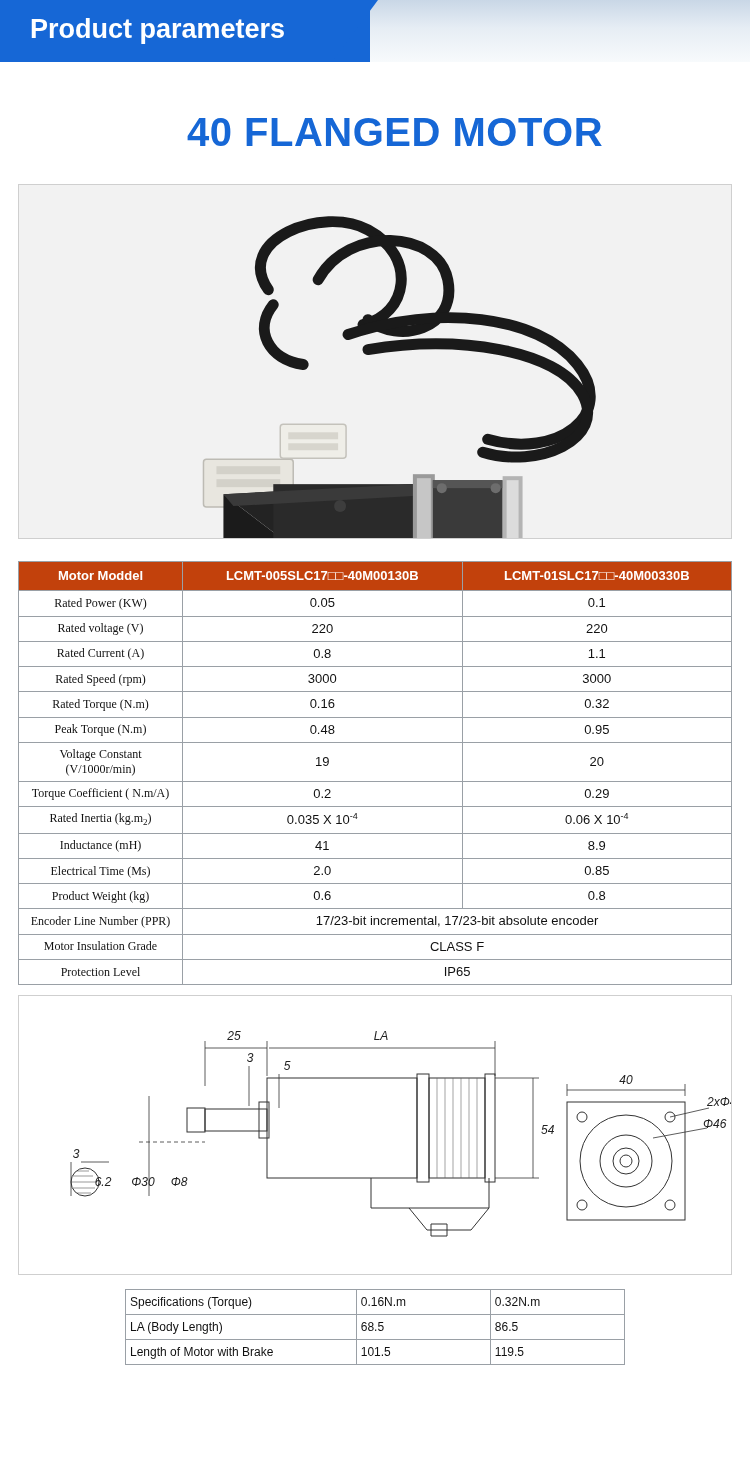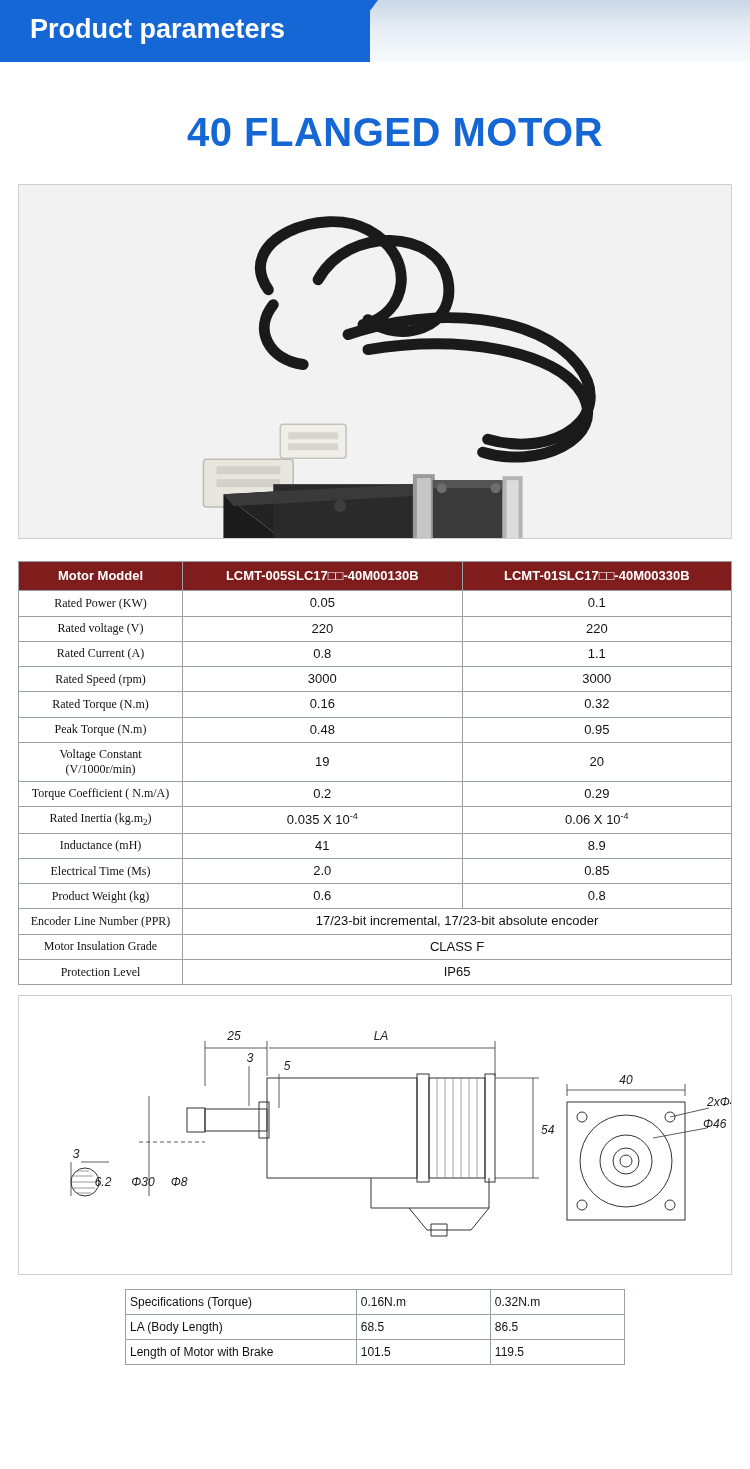--- a/index.html
+++ b/index.html
@@ -85,21 +85,21 @@
     font-size: 12.5px;
     color: #111;
   }
   .spec-table th, .spec-table td {
     border: 1px solid #9aa0a6;
     text-align: center;
     padding: 4px 3px;
     line-height: 1.25;
   }
   .spec-table thead th {
-    background: #7f1d1d;
+    background: #c2410c;
     color: #ffffff;
     font-weight: bold;
     font-size: 13px;
     padding: 6px 3px;
   }
   .spec-table td.label {
     width: 164px;
     font-size: 12px;
     font-family: Liberation Serif, serif;
   }

